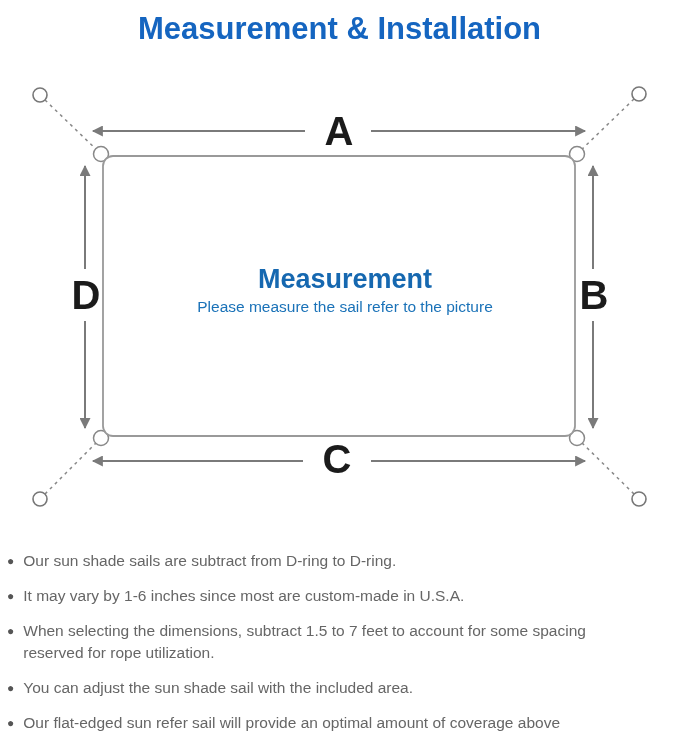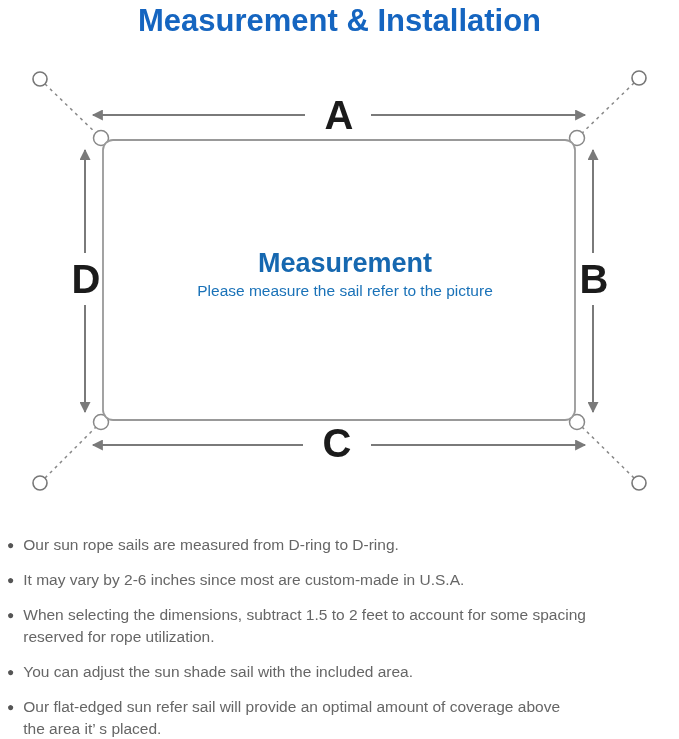--- a/index.html
+++ b/index.html
@@ -10,21 +10,21 @@
   .page {
     position: relative;
     width: 679px;
     height: 739px;
     background: #ffffff;
     overflow: hidden;
     font-family: "Liberation Sans", sans-serif;
   }
   .title {
     margin: 0 0 18px 0;
-    padding: 0;
+    padding: 8px;
     text-align: center;
     font-size: 31px;
     line-height: 42px;
     font-weight: 700;
     color: #1565c0;
     letter-spacing: 0px;
   }
   .diagram {
     display: block;
     width: 679px;
@@ -119,29 +119,29 @@
     <line x1="593" y1="245" x2="593" y2="352" stroke="#7a7a7a" stroke-width="2" marker-end="url(#ah)"></line>
     <text x="594" y="233" text-anchor="middle" class="dim-label">B</text>
 
     <text x="345" y="212" text-anchor="middle" class="center-heading">Measurement</text>
     <text x="345" y="236" text-anchor="middle" class="center-sub">Please measure the sail refer to the picture</text>
   </svg>
 
   <ul class="bullets">
     <li>
       <span class="dot">●</span>
-      <span class="btext">Our sun rope sails are measured from D-ring to D-ring.</span>
+      <span class="btext">Our sun shade sails are subtract from D-ring to D-ring.</span>
     </li>
     <li>
       <span class="dot">●</span>
-      <span class="btext">It may vary by 2-6 inches since most are custom-made in U.S.A.</span>
+      <span class="btext">It may vary by 1-6 inches since most are custom-made in U.S.A.</span>
     </li>
     <li>
       <span class="dot">●</span>
-      <span class="btext">When selecting the dimensions, subtract 1.5 to 2 feet to account for some spacing
+      <span class="btext">When selecting the dimensions, subtract 1.5 to 7 feet to account for some spacing
 reserved for rope utilization.</span>
     </li>
     <li>
       <span class="dot">●</span>
       <span class="btext">You can adjust the sun shade sail with the included area.</span>
     </li>
     <li>
       <span class="dot">●</span>
       <span class="btext">Our flat-edged sun refer sail will provide an optimal amount of coverage above
 the area it’ s placed.</span>

